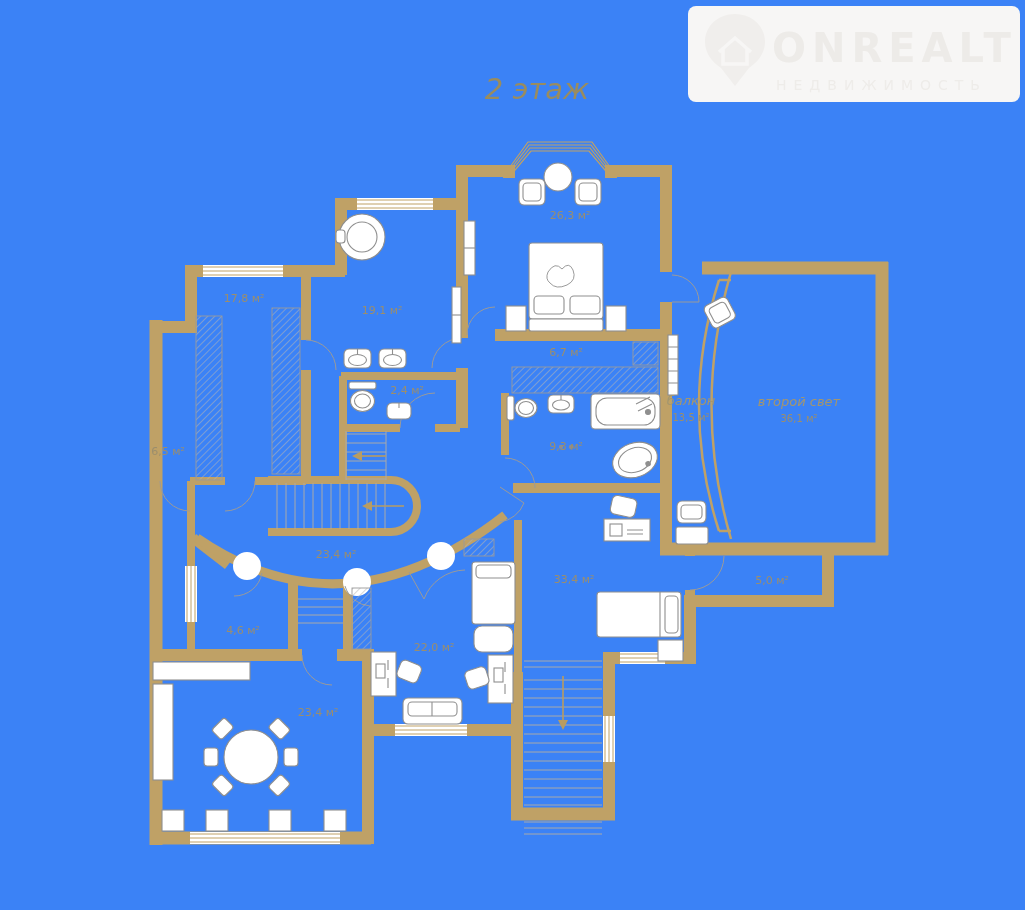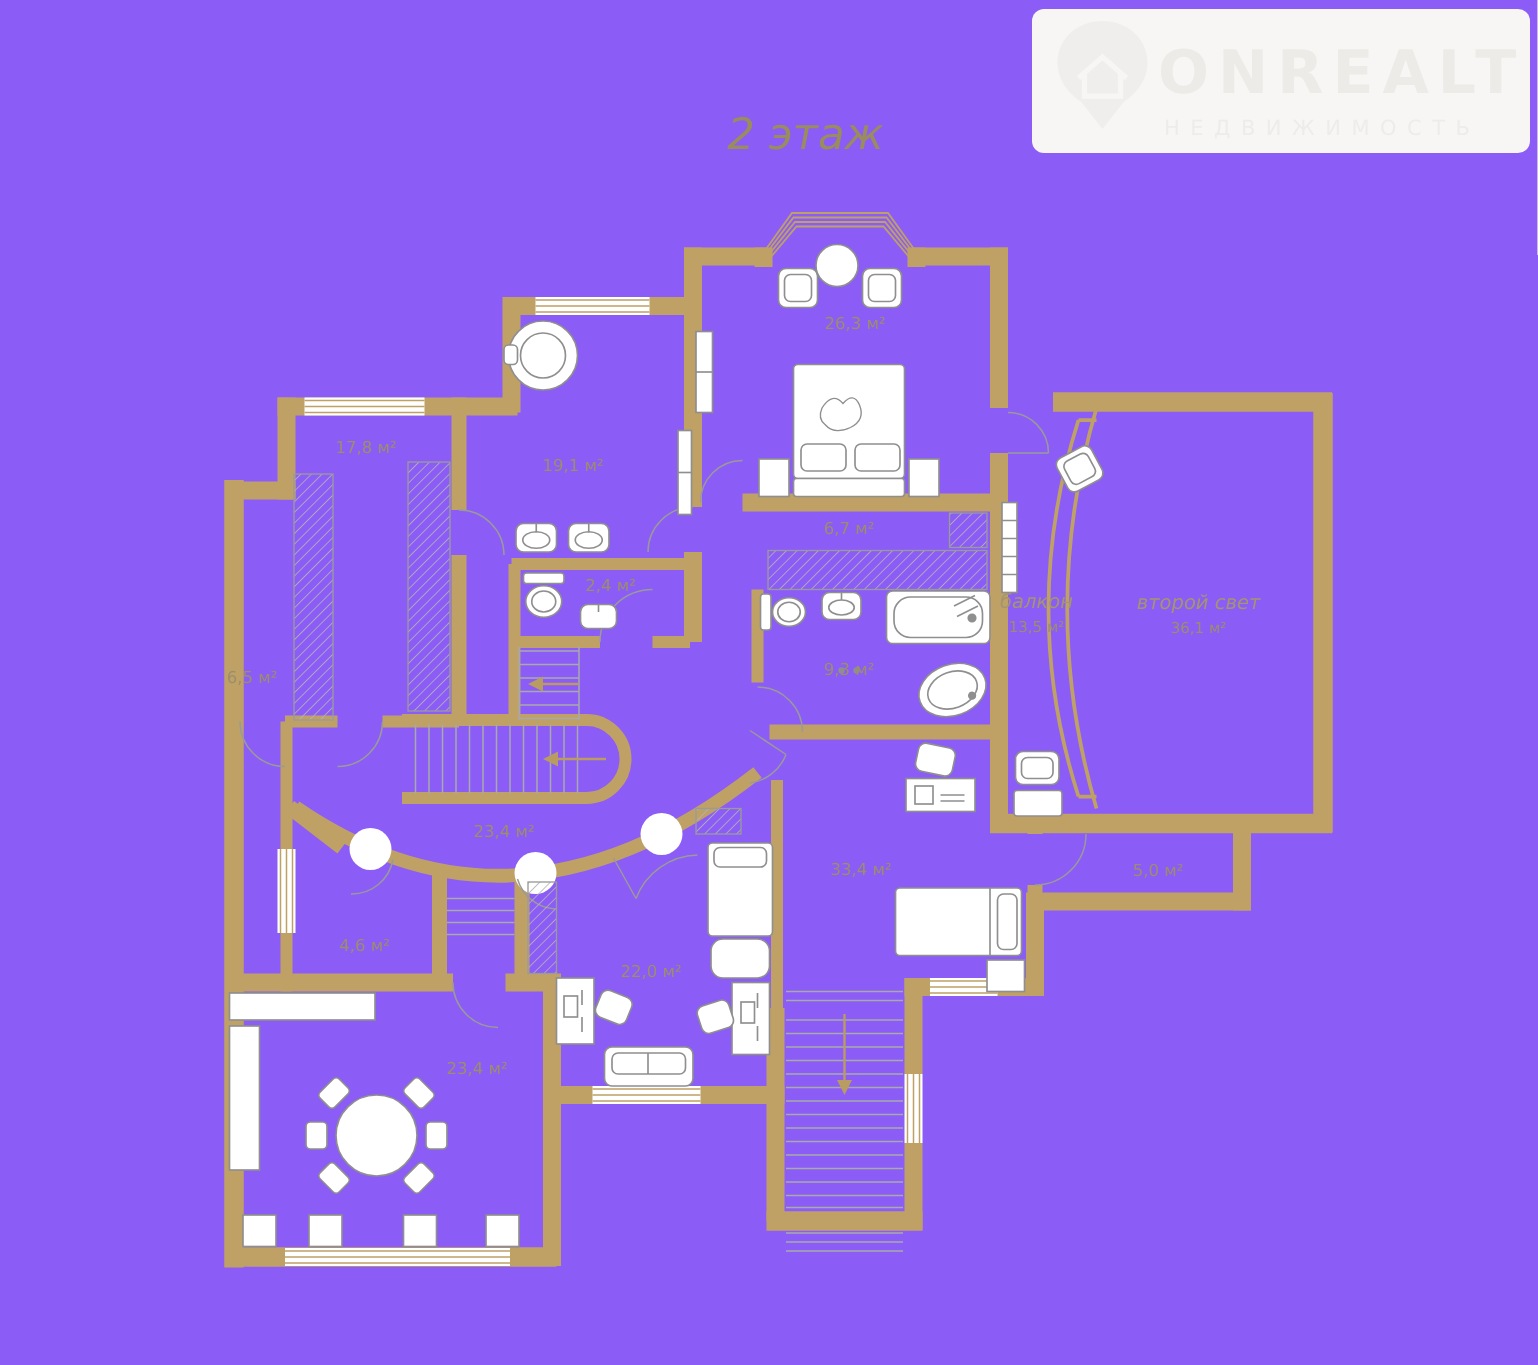--- a/index.html
+++ b/index.html
@@ -1,16 +1,16 @@
 <!DOCTYPE html>
 <html><head>
 <meta charset="utf-8">
 <style>
   html,body{margin:0;padding:0;background:#ffffff;}
-  .page{width:1025px;height:910px;position:relative;background:#8b5cf6;overflow:hidden;
+  .page{width:1025px;height:910px;position:relative;background:#3b82f6;overflow:hidden;
         font-family:"DejaVu Sans","Liberation Sans",sans-serif;}
   svg text{font-family:"DejaVu Sans","Liberation Sans",sans-serif;}
   .room-label{fill:#9b8e6d;font-size:11px;}
   .room-label-sm{fill:#9b8e6d;font-size:10px;}
   .room-name{fill:#a3966f;font-size:13px;font-style:italic;}
   .plan-title{fill:#998c5f;font-size:29px;font-style:italic;}
   .logo-brand{fill:#edebe8;font-size:40px;font-weight:bold;letter-spacing:6px;}
   .logo-sub{fill:#eeece9;font-size:14px;letter-spacing:7px;}
 </style>
 </head>

